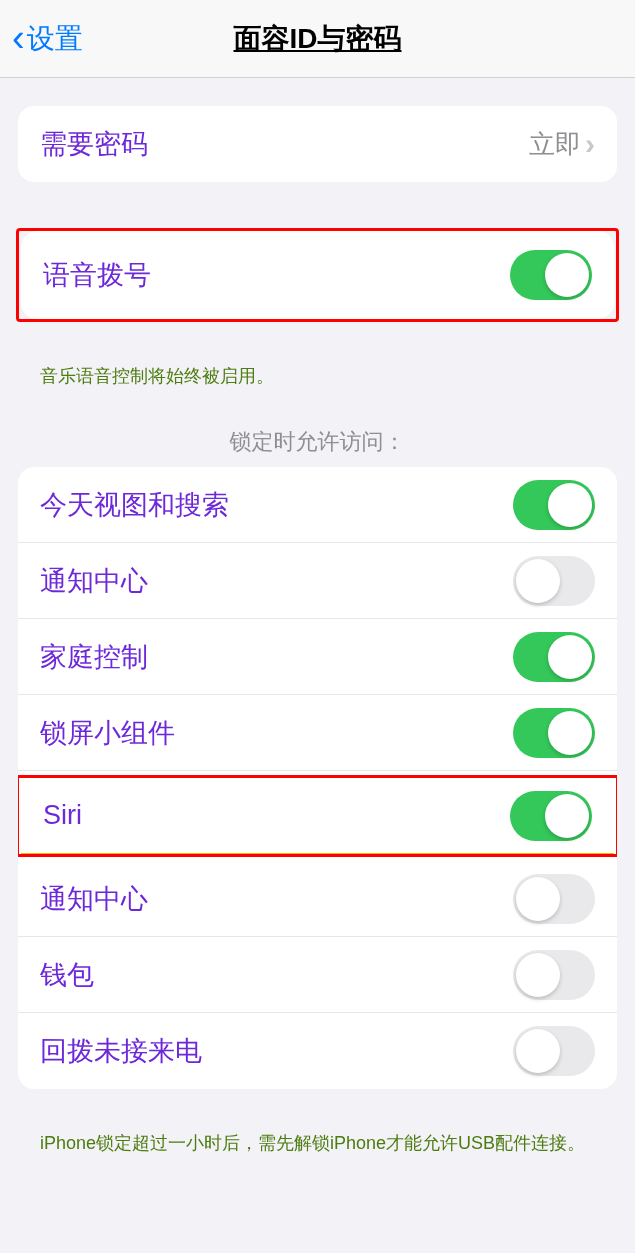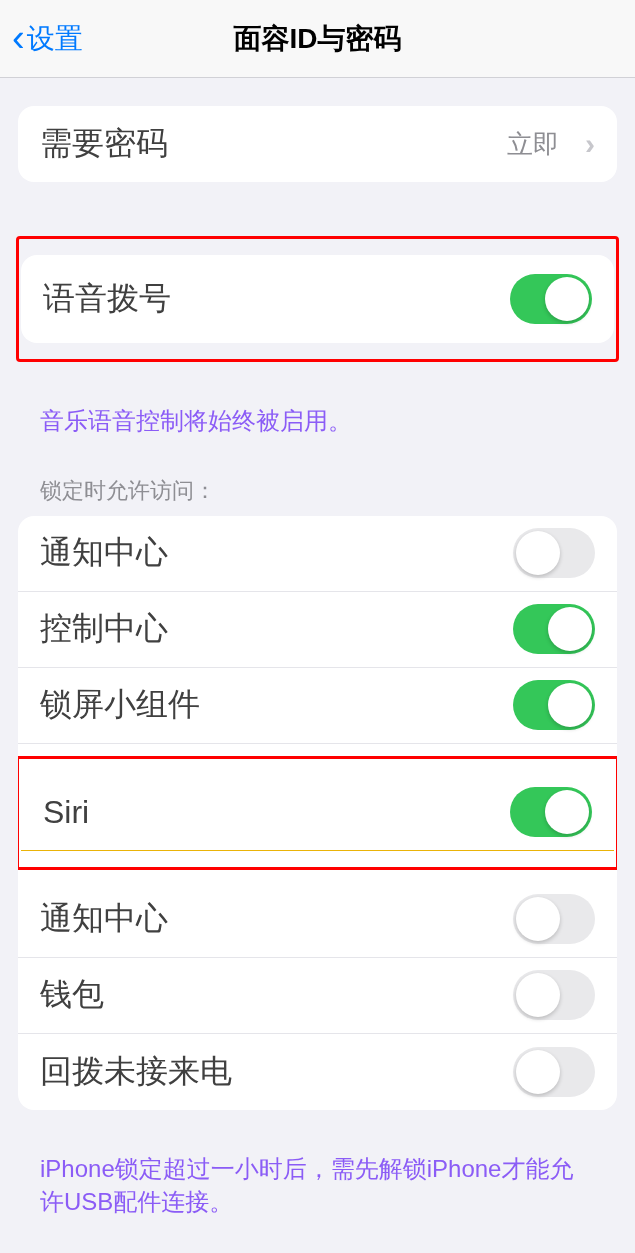--- a/index.html
+++ b/index.html
@@ -34,20 +34,21 @@
       font-weight: 500;
       margin-right: 2px;
     }
     .header-title {
       position: absolute;
       left: 50%;
       transform: translateX(-50%);
       font-size: 28px;
       font-weight: 600;
       color: #000;
+      text-decoration: underline;
     }
     .content {
       padding: 0 18px;
     }
     .group {
       background: #fff;
       border-radius: 16px;
       overflow: hidden;
     }
     .row {
@@ -55,27 +56,27 @@
       align-items: center;
       justify-content: space-between;
       padding: 0 22px;
       height: 76px;
       border-bottom: 1px solid #e5e5ea;
     }
     .row:last-child {
       border-bottom: none;
     }
     .row-label {
-      font-size: 32px;
-      color: #404040;
+      font-size: 27px;
+      color: #6d28d9;
     }
     .row-right {
       display: flex;
       align-items: center;
-      gap: 26px;
+      gap: 4px;
     }
     .row-value {
       font-size: 26px;
       color: #8e8e93;
     }
     .chevron-right {
       color: #c7c7cc;
       font-size: 30px;
       font-weight: 600;
     }
@@ -101,36 +102,37 @@
       top: 3px;
       box-shadow: 0 2px 4px rgba(0,0,0,0.2);
     }
     .toggle.on .knob {
       right: 3px;
     }
     .toggle.off .knob {
       left: 3px;
     }
     .footer-text {
-      font-size: 24px;
-      color: #8b5cf6;
+      font-size: 18px;
+      color: #4d7c0f;
       padding: 10px 22px 0 22px;
       line-height: 1.4;
       margin-top: 32px;
     }
     .section-header {
       font-size: 22px;
       color: #8e8e93;
       padding: 0 22px 10px 22px;
+      text-align: center;
     }
     .highlight-box {
       border: 3px solid #ff0000;
       border-radius: 4px;
-      margin: 12px -2px;
-      padding: 16px 2px;
+      margin: 4px -2px;
+      padding: 0 2px;
       text-align: right;
     }
     .spacer-28 { height: 28px; }
     .spacer-42 { height: 42px; }
     .spacer-38 { height: 38px; }
   </style>
 </head>
 <body>
 
 <div class="header">
@@ -168,27 +170,33 @@
   </div>
 
   <div class="footer-text">音乐语音控制将始终被启用。</div>
 
   <div class="spacer-38"></div>
 
   <div class="section-header">锁定时允许访问：</div>
 
   <div class="group">
     <div class="row">
+      <span class="row-label">今天视图和搜索</span>
+      <div class="toggle on">
+          <div class="knob"></div>
+        </div>
+    </div>
+    <div class="row">
       <span class="row-label">通知中心</span>
       <div class="toggle off">
           <div class="knob"></div>
         </div>
     </div>
     <div class="row">
-      <span class="row-label">控制中心</span>
+      <span class="row-label">家庭控制</span>
       <div class="toggle on">
           <div class="knob"></div>
         </div>
     </div>
     <div class="row">
       <span class="row-label">锁屏小组件</span>
       <div class="toggle on">
           <div class="knob"></div>
         </div>
     </div>

